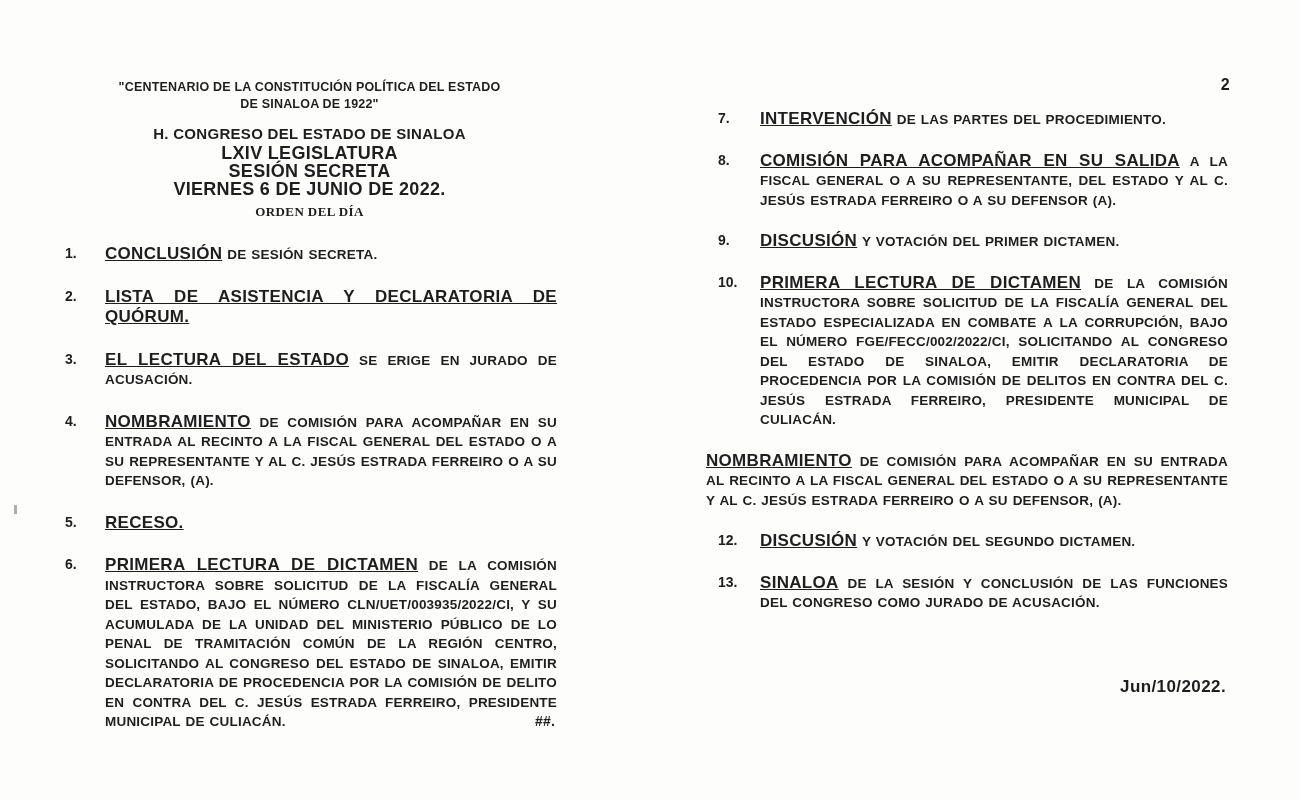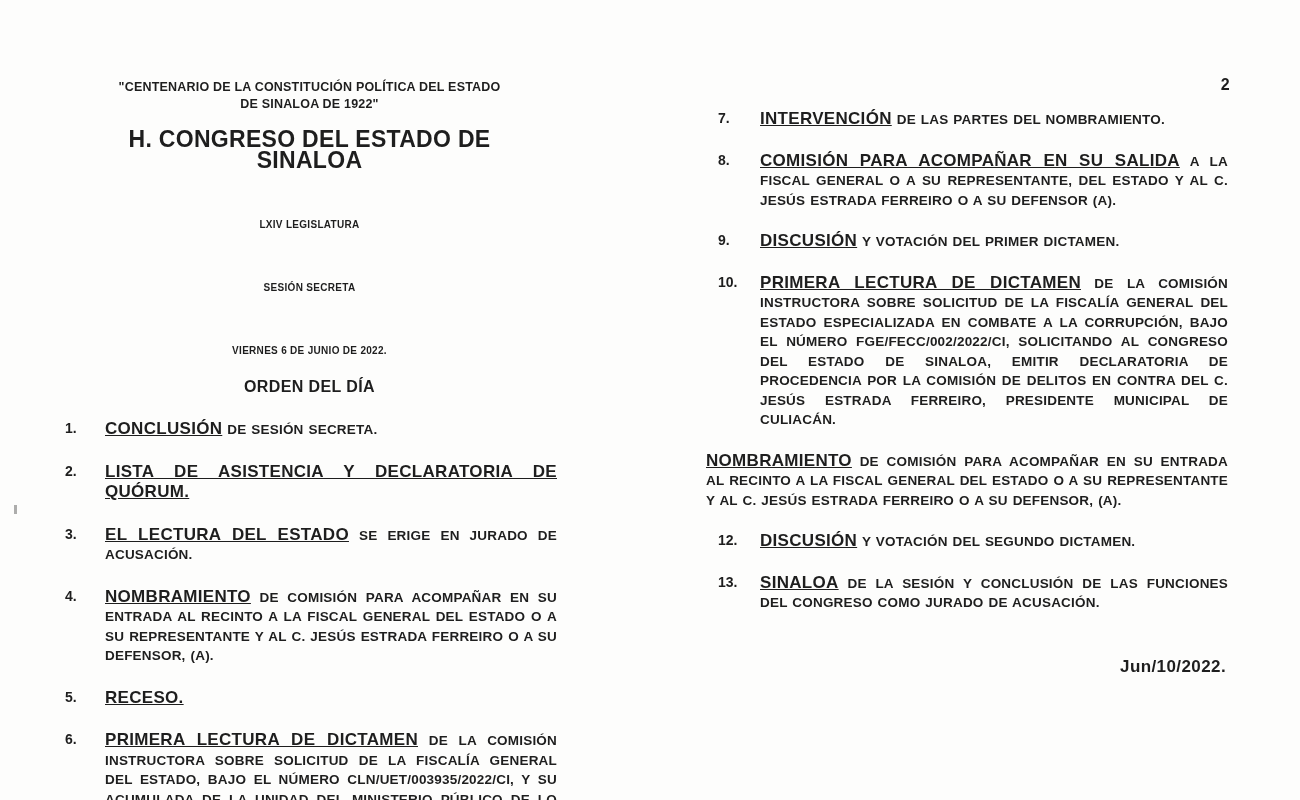--- a/index.html
+++ b/index.html
@@ -20,23 +20,23 @@
     font-size: 16px;
     letter-spacing: 0.3px;
   }
   .col { position: absolute; top: 75px; }
   .col-left  { left: 62px;  width: 495px; }
   .col-right { left: 706px; width: 522px; padding-top: 34px; box-sizing: border-box; }
 
   
   .doc-header { width: 420px; margin: 0 auto 22px auto; text-align: center; padding-top: 4px; }
   .motto-line   { font-size: 12.5px; line-height: 17px; letter-spacing: 0.2px; }
-  .org-title    { font-size: 23px; line-height: 21px; margin-top: 16px; letter-spacing: 0.3px; }
-  .hdr-line     { font-size: 10px;   line-height: 18px; letter-spacing: 0.3px; margin-top: 45px; }
-  .agenda-title { font-size: 16px;   line-height: 20px; margin-top: 17px; letter-spacing: 0.4px; }
+  .org-title    { font-size: 15px; line-height: 21px; margin-top: 10px; letter-spacing: 0.3px; }
+  .hdr-line     { font-size: 18px;   line-height: 18px; letter-spacing: 0.3px; }
+  .agenda-title { font-size: 13px;   line-height: 20px; margin-top: 4px; letter-spacing: 0.4px; font-family: Liberation Serif, serif; }
 
   
   .agenda-item { display: flex; margin-bottom: 22px; }
   .col-right .agenda-item { margin-bottom: 21px; }
   .item-num {
     flex: 0 0 43px;
     font-size: 14px;
     line-height: 19.5px;
     padding-left: 3px;
     box-sizing: border-box;
@@ -51,21 +51,21 @@
     letter-spacing: 0.2px;
     word-spacing: 1px;
   }
   .lead { font-size: 17px; letter-spacing: 0.3px; text-decoration: underline; }
   .end-mark { position: absolute; right: 2px; bottom: 0; font-size: 14px; }
 
   .doc-date {
     text-align: right;
     font-size: 17px;
     letter-spacing: 0.4px;
-    margin-top: 44px;
+    margin-top: 64px;
     padding-right: 2px;
   }
   .scan-mark {
     position: absolute;
     left: 14px;
     top: 505px;
     width: 3px;
     height: 9px;
     background: #8a8a8a;
     opacity: 0.7;
@@ -120,21 +120,21 @@
       <div class="item-num">6.</div>
       <div class="item-text"><span class="lead">PRIMERA LECTURA DE DICTAMEN</span> <span class="rest">DE LA COMISIÓN INSTRUCTORA SOBRE SOLICITUD DE LA FISCALÍA GENERAL DEL ESTADO, BAJO EL NÚMERO CLN/UET/003935/2022/CI, Y SU ACUMULADA DE LA UNIDAD DEL MINISTERIO PÚBLICO DE LO PENAL DE TRAMITACIÓN COMÚN DE LA REGIÓN CENTRO, SOLICITANDO AL CONGRESO DEL ESTADO DE SINALOA, EMITIR DECLARATORIA DE PROCEDENCIA POR LA COMISIÓN DE DELITO EN CONTRA DEL C. JESÚS ESTRADA FERREIRO, PRESIDENTE MUNICIPAL DE CULIACÁN.</span><span class="end-mark">##.</span></div>
     </div>
 
   </div>
 
   <div class="col col-right">
 
     <div class="agenda-item">
       <div class="item-num">7.</div>
-      <div class="item-text"><span class="lead">INTERVENCIÓN</span> <span class="rest">DE LAS PARTES DEL NOMBRAMIENTO.</span></div>
+      <div class="item-text"><span class="lead">INTERVENCIÓN</span> <span class="rest">DE LAS PARTES DEL PROCEDIMIENTO.</span></div>
     </div>
 
     <div class="agenda-item">
       <div class="item-num">8.</div>
       <div class="item-text"><span class="lead">COMISIÓN PARA ACOMPAÑAR EN SU SALIDA</span> <span class="rest">A LA FISCAL GENERAL O A SU REPRESENTANTE, DEL ESTADO Y AL C. JESÚS ESTRADA FERREIRO O A SU DEFENSOR (A).</span></div>
     </div>
 
     <div class="agenda-item">
       <div class="item-num">9.</div>
       <div class="item-text"><span class="lead">DISCUSIÓN</span> <span class="rest">Y VOTACIÓN DEL PRIMER DICTAMEN.</span></div>

